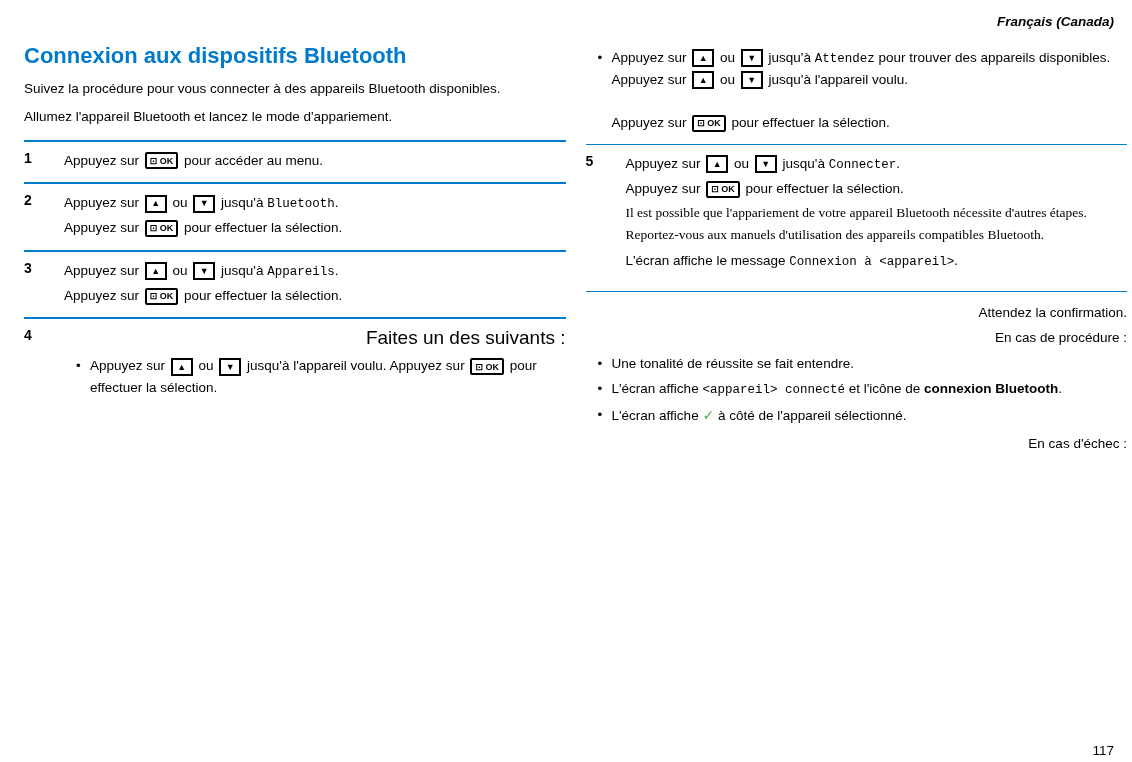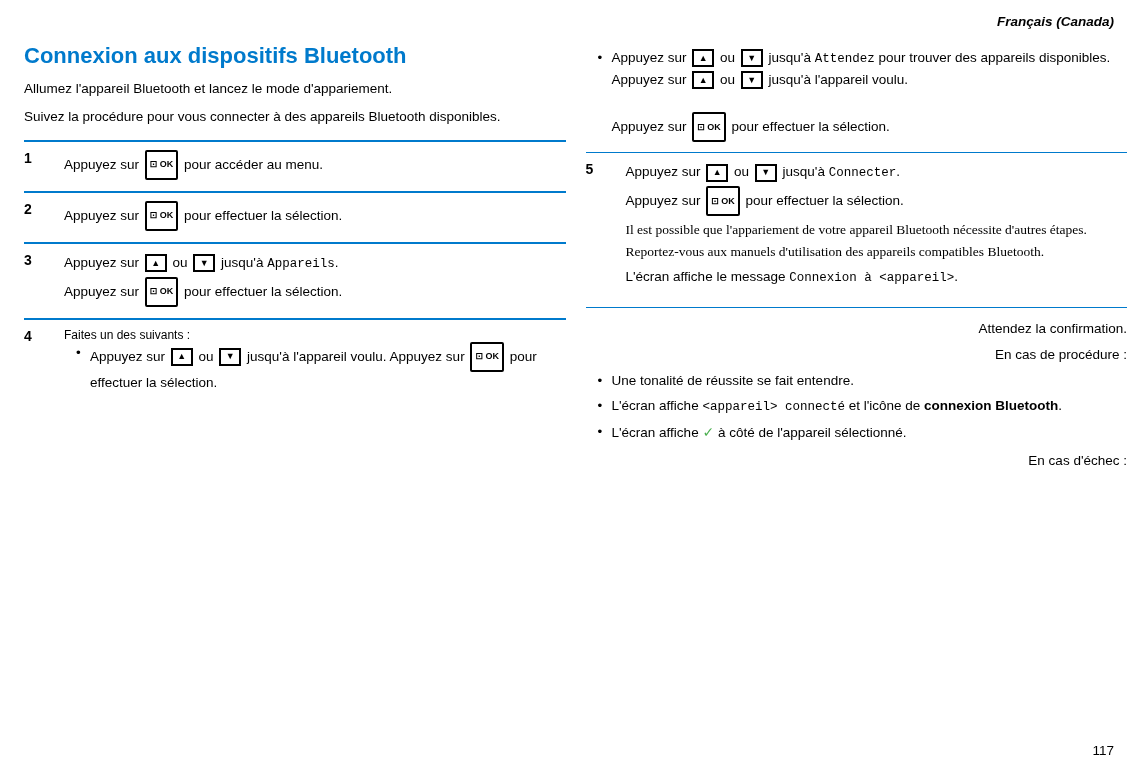--- a/index.html
+++ b/index.html
@@ -70,21 +70,23 @@
       margin-left: 20px;
     }
 
     .step-line {
       font-size: 13.5px;
       line-height: 1.6;
       margin-bottom: 3px;
     }
 
     .step4-label {
-      font-size: 12px;
+      font-size: 19px;
+      margin-bottom: 6px;
+      text-align: right;
     }
 
     .bullet-list {
       list-style: none;
       padding-left: 12px;
     }
 
     .bullet-list li {
       font-size: 13.5px;
       line-height: 1.6;
@@ -139,21 +141,21 @@
       justify-content: center;
       border: 2px solid #000;
       border-radius: 2px;
       font-size: 9px;
       font-weight: bold;
       padding: 1px 3px;
       vertical-align: middle;
       margin: 0 2px;
       background: #fff;
       min-width: 26px;
-      height: 30px;
+      height: 17px;
     }
 
     code {
       font-family: "Courier New", monospace;
       font-size: 12.5px;
     }
 
     .right-step {
       margin-bottom: 10px;
       padding-bottom: 6px;
@@ -201,40 +203,43 @@
 
 <div class="page-header">
   <span>Français (Canada)</span>
 </div>
 
 <div class="content-wrapper">
 
   <div class="left-col">
     <div class="page-title">Connexion aux dispositifs Bluetooth</div>
 
+    <div class="intro-text">Suivez la procédure pour vous connecter à des appareils Bluetooth disponibles.</div>
     <div class="intro-text">Allumez l'appareil Bluetooth et lancez le mode d'appariement.</div>
-    <div class="intro-text">Suivez la procédure pour vous connecter à des appareils Bluetooth disponibles.</div>
 
     <div class="steps-container">
 
       <div class="step-item">
         <div class="step-header-row">
           <span class="step-num-col">1</span>
           <div class="step-content">
             <div class="step-line">
               Appuyez sur <span class="btn-ok">⊡ OK</span> pour accéder au menu.
             </div>
           </div>
         </div>
       </div>
 
       <div class="step-item">
         <div class="step-header-row">
           <span class="step-num-col">2</span>
           <div class="step-content">
+            <div class="step-line">
+              Appuyez sur <span class="btn-up"></span> ou <span class="btn-down"></span> jusqu'à <code>Bluetooth</code>.
+            </div>
             <div class="step-line">
               Appuyez sur <span class="btn-ok">⊡ OK</span> pour effectuer la sélection.
             </div>
           </div>
         </div>
       </div>
 
       <div class="step-item">
         <div class="step-header-row">
           <span class="step-num-col">3</span>

